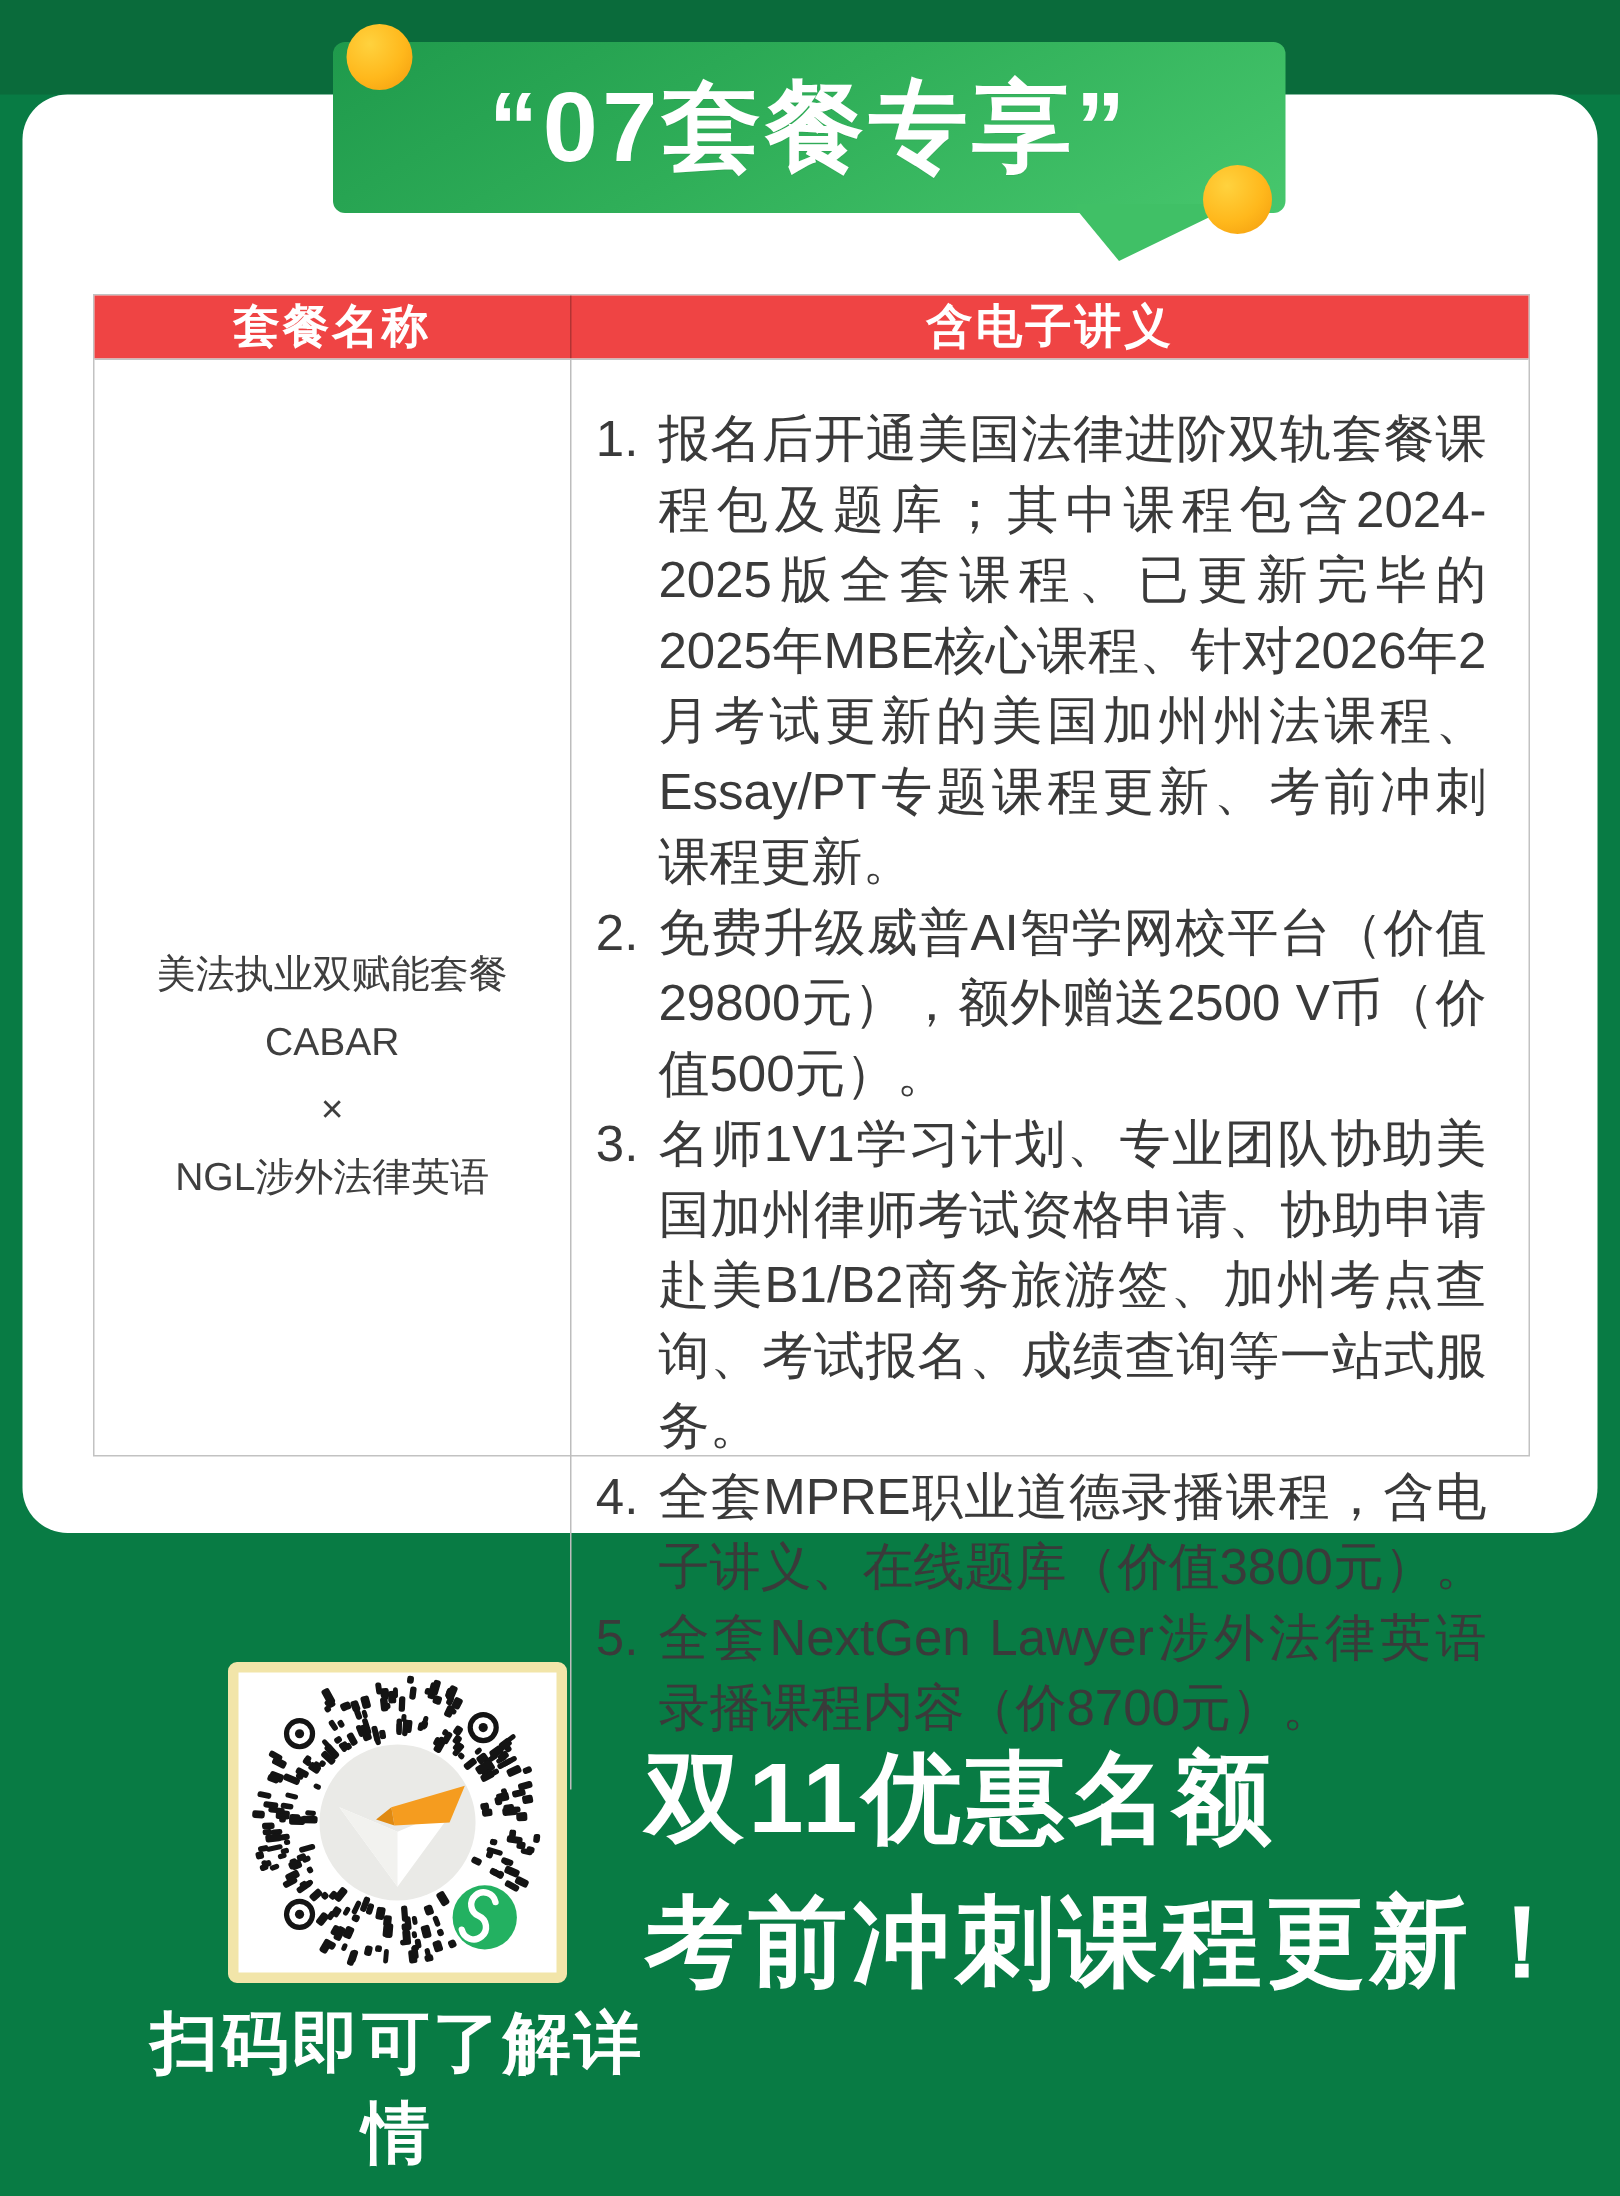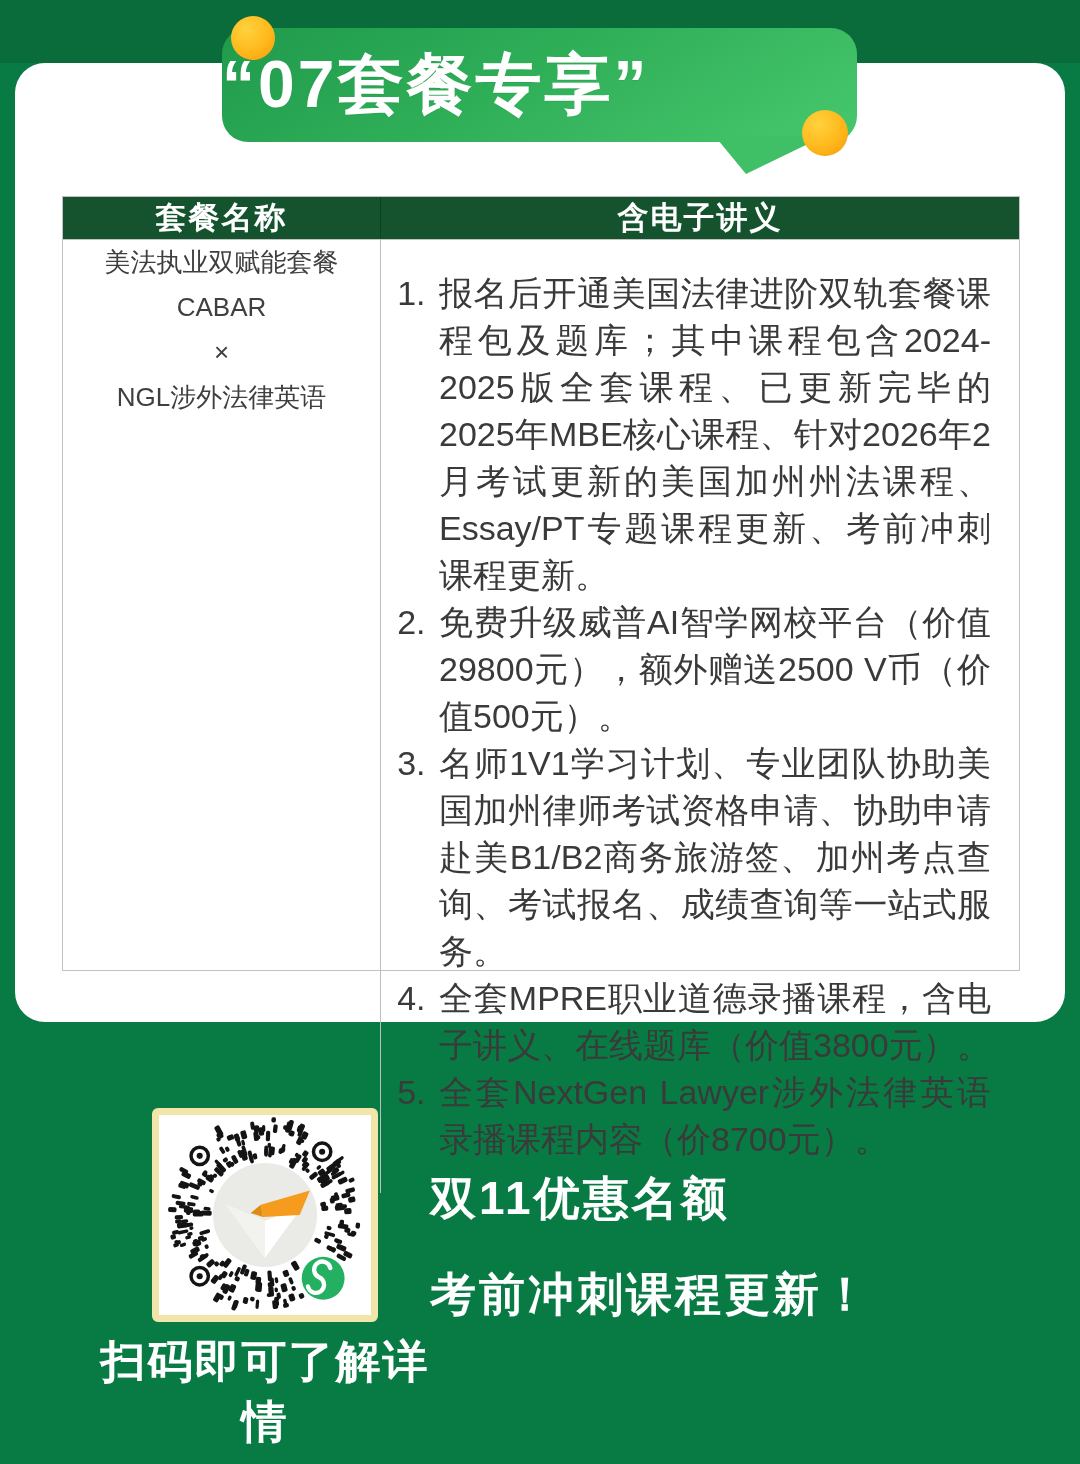--- a/index.html
+++ b/index.html
@@ -20,22 +20,22 @@
   
   .card {
     position: absolute; left: 15px; top: 63px; width: 1050px; height: 959px;
     background: #ffffff; border-radius: 30px;
   }
 
   
   .badge {
     position: absolute; left: 222px; top: 28px; width: 635px; height: 114px;
     background: linear-gradient(150deg, #1F9A4C 0%, #2FAE58 45%, #47C76D 100%);
-    border-radius: 26px;
-    display: flex; align-items: center; 
+    border-radius: 8px;
+    display: flex; align-items: center; justify-content: center;
   }
   .badge-tail {
     position: absolute; left: 712px; top: 136px; width: 110px; height: 40px;
   }
   .badge-title {
     color: #ffffff; font-size: 66px; font-weight: 900; letter-spacing: 3px;
     text-shadow: 0 1px 0 rgba(0,0,0,0.05);
     white-space: nowrap;
   }
   .accent-dot {
@@ -45,31 +45,31 @@
   .dot-1 { left: 231px; top: 16px; width: 44px; height: 44px; }
   .dot-2 { left: 802px; top: 110px; width: 46px; height: 46px; }
 
   
   .pkg-table {
     position: absolute; left: 62px; top: 196px; width: 958px; height: 775px;
     border: 1px solid #C2C2C2;
     display: flex; flex-direction: column;
     background: #ffffff;
   }
-  .thead { display: flex; height: 82px; background: #14532d; }
+  .thead { display: flex; height: 82px; background: #ef4444; }
   .th {
     display: flex; align-items: center; justify-content: center;
     color: #ffffff; font-size: 31px; font-weight: bold; letter-spacing: 2px;
   }
   .th-left { width: 318px; border-right: 1px solid rgba(0,0,0,0.25); }
   .th-right { flex: 1; }
   .tbody { display: flex; flex: 1; border-top: 1px solid #C2C2C2; }
   .td-left {
     width: 318px; border-right: 1px solid #BDBDBD;
-    display: flex; flex-direction: column; align-items: center; 
+    display: flex; flex-direction: column; align-items: center; justify-content: center;
     color: #3F3F3F; font-size: 26px; line-height: 45px; text-align: center;
   }
   .td-right {
     flex: 1; display: flex; align-items: center;
     padding: 30px 28px 30px 12px;
   }
   .content-list {
     list-style: decimal; padding-left: 42px;
     color: #3A3A3A; font-size: 34px; line-height: 47px;
     text-align: justify;
@@ -84,21 +84,21 @@
   }
   .qr-caption {
     position: absolute; left: 85px; top: 1332px; width: 360px;
     text-align: center; color: #ffffff; font-size: 45px; font-weight: bold;
     letter-spacing: 2px;
   }
 
   
   .promo {
     position: absolute; left: 430px; top: 1150px;
-    color: #ffffff; font-weight: 900; font-size: 46px; line-height: 96px;
+    color: #ffffff; font-weight: 900; font-size: 66px; line-height: 96px;
     letter-spacing: 3px; white-space: nowrap;
   }
 </style>
 </head>
 <body>
 
 <div class="top-band"></div>
 
 <div class="card"></div>
 

